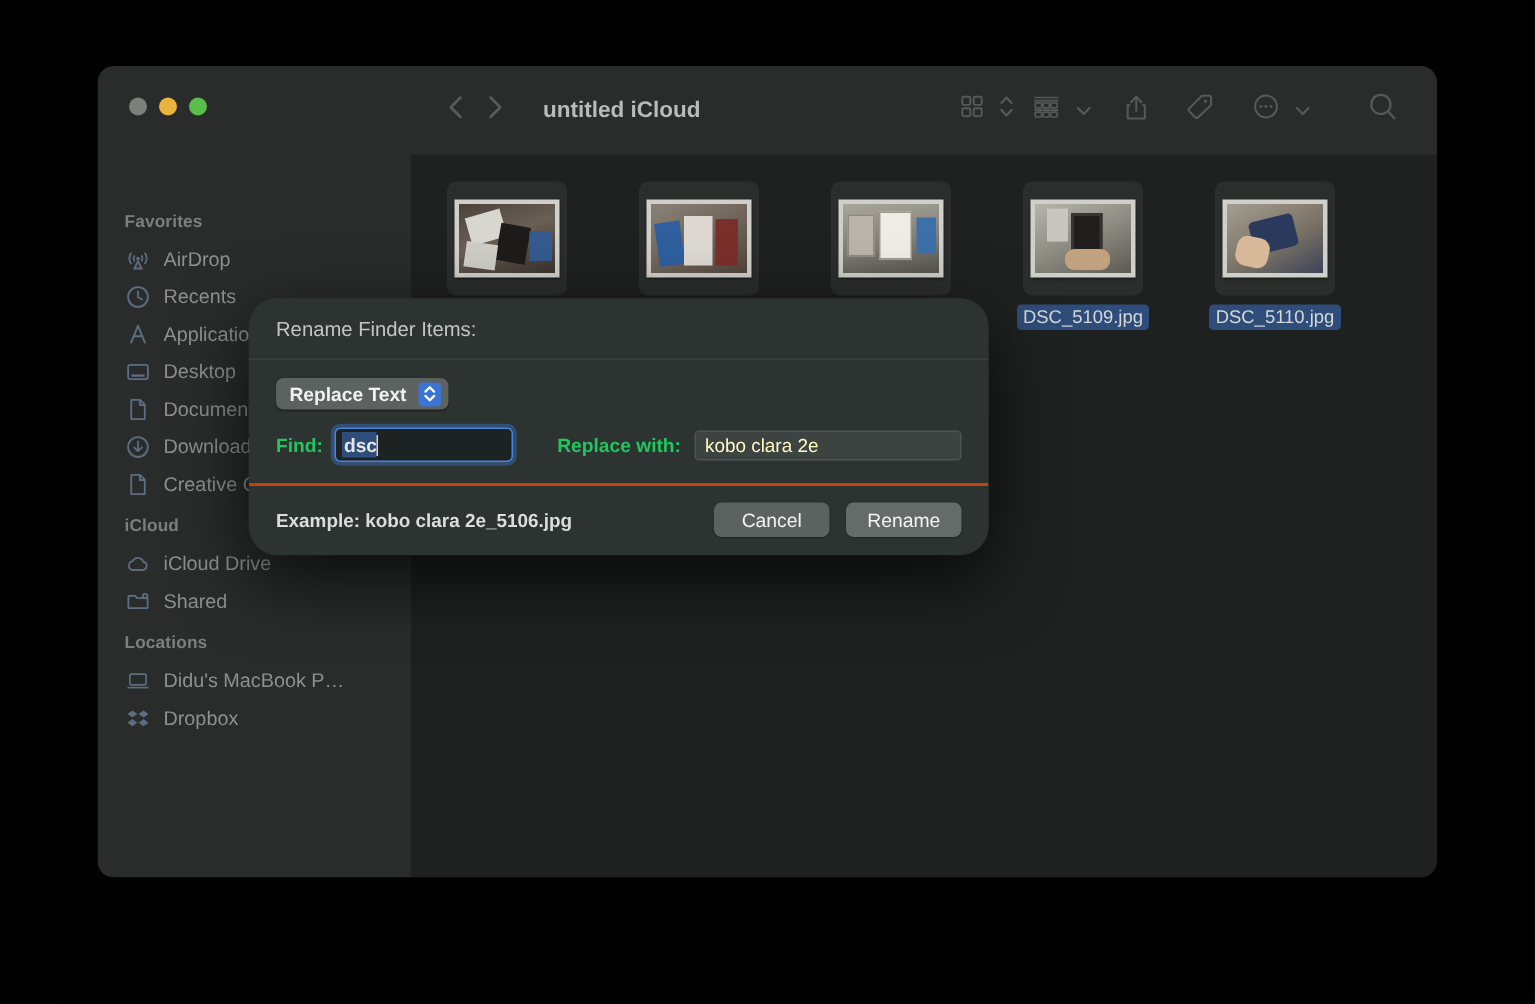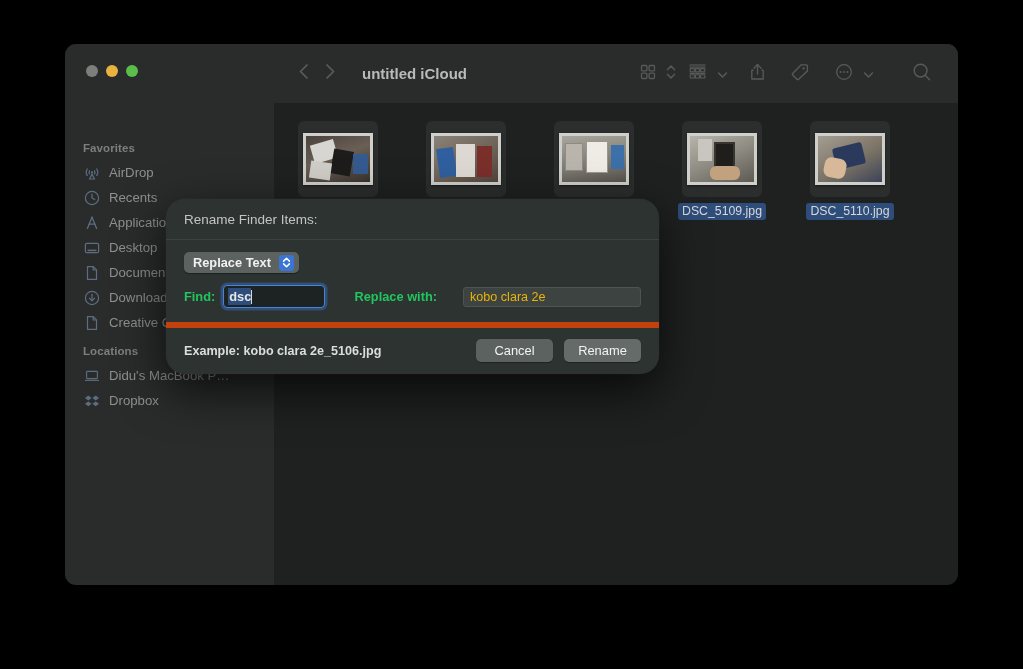--- a/index.html
+++ b/index.html
@@ -165,21 +165,21 @@
     overflow: hidden;
   }
   .sheet-title {
     font-size: 13.5px;
     color: #c3c5c4;
     padding: 13px 0 12px 18px;
     border-bottom: 1px solid #3b4240;
   }
   .sheet-body {
     padding: 12px 18px 14px 18px;
-    border-bottom: 6px solid #c2410c;
+    border-bottom: 2px solid #c2410c;
   }
   .popup-btn {
     display: inline-flex;
     align-items: center;
     height: 21px;
     background: #5c6260;
     border-radius: 5px;
     padding: 0 5px 0 9px;
     gap: 8px;
     cursor: default;
@@ -233,30 +233,30 @@
     width: 1px; height: 14px;
     background: #d8dad9;
     margin-left: 0px;
   }
   .row2-right {
     display: flex;
     align-items: center;
     margin-left: 30px;
   }
   #replace-input {
-    margin-left: 26px;
+    margin-left: 9px;
     width: 178px;
     height: 20px;
     background: #3c4341;
     border: 0.5px solid #4d5452;
     border-radius: 3px;
     display: flex; align-items: center;
     padding: 0 6px;
     font-size: 12.6px;
-    color: #eab308;
+    color: #fef9c3;
   }
   .sheet-footer {
     display: flex;
     align-items: center;
     padding: 11px 18px 12px 18px;
   }
   #example-text {
     font-size: 12.6px;
     font-weight: bold;
     color: #dcdedd;
@@ -364,20 +364,40 @@
             <span class="sb-icon">
               <svg width="16" height="16" viewBox="0 0 16 16" fill="none" stroke="#7b96b8" stroke-width="1.2" stroke-linejoin="round">
                 <path d="M3.5 1.6 H9.4 L12.5 4.8 V14.4 H3.5 Z"></path>
                 <polyline points="9.2,1.8 9.2,5 12.3,5"></polyline>
               </svg>
             </span>
             <span class="sb-label">Creative Cloud F…</span>
           </div>
         </div>
         <div class="sb-group">
+          <div class="sb-header">iCloud</div>
+          <div class="sb-item">
+            <span class="sb-icon">
+              <svg width="16" height="16" viewBox="0 0 16 16" fill="none" stroke="#7b96b8" stroke-width="1.2" stroke-linejoin="round">
+                <path d="M4.4 12 A3 3 0 0 1 4.5 6.1 A3.7 3.7 0 0 1 11.4 6.5 A2.8 2.8 0 0 1 11.5 12 Z"></path>
+              </svg>
+            </span>
+            <span class="sb-label">iCloud Drive</span>
+          </div>
+          <div class="sb-item">
+            <span class="sb-icon">
+              <svg width="16" height="16" viewBox="0 0 16 16" fill="none" stroke="#7b96b8" stroke-width="1.2" stroke-linejoin="round">
+                <path d="M1.6 4.3 H6.2 L7.4 5.8 H14.4 V12.4 H1.6 Z"></path>
+                <circle cx="12.8" cy="4.4" r="1.5"></circle>
+              </svg>
+            </span>
+            <span class="sb-label">Shared</span>
+          </div>
+        </div>
+        <div class="sb-group">
           <div class="sb-header">Locations</div>
           <div class="sb-item">
             <span class="sb-icon">
               <svg width="16" height="16" viewBox="0 0 16 16" fill="none" stroke="#7b96b8" stroke-width="1.1">
                 <rect x="2.6" y="3.4" width="10.8" height="7.2" rx="0.9"></rect>
                 <path d="M1 12.4 H15"></path>
               </svg>
             </span>
             <span class="sb-label">Didu's MacBook P…</span>
           </div>

